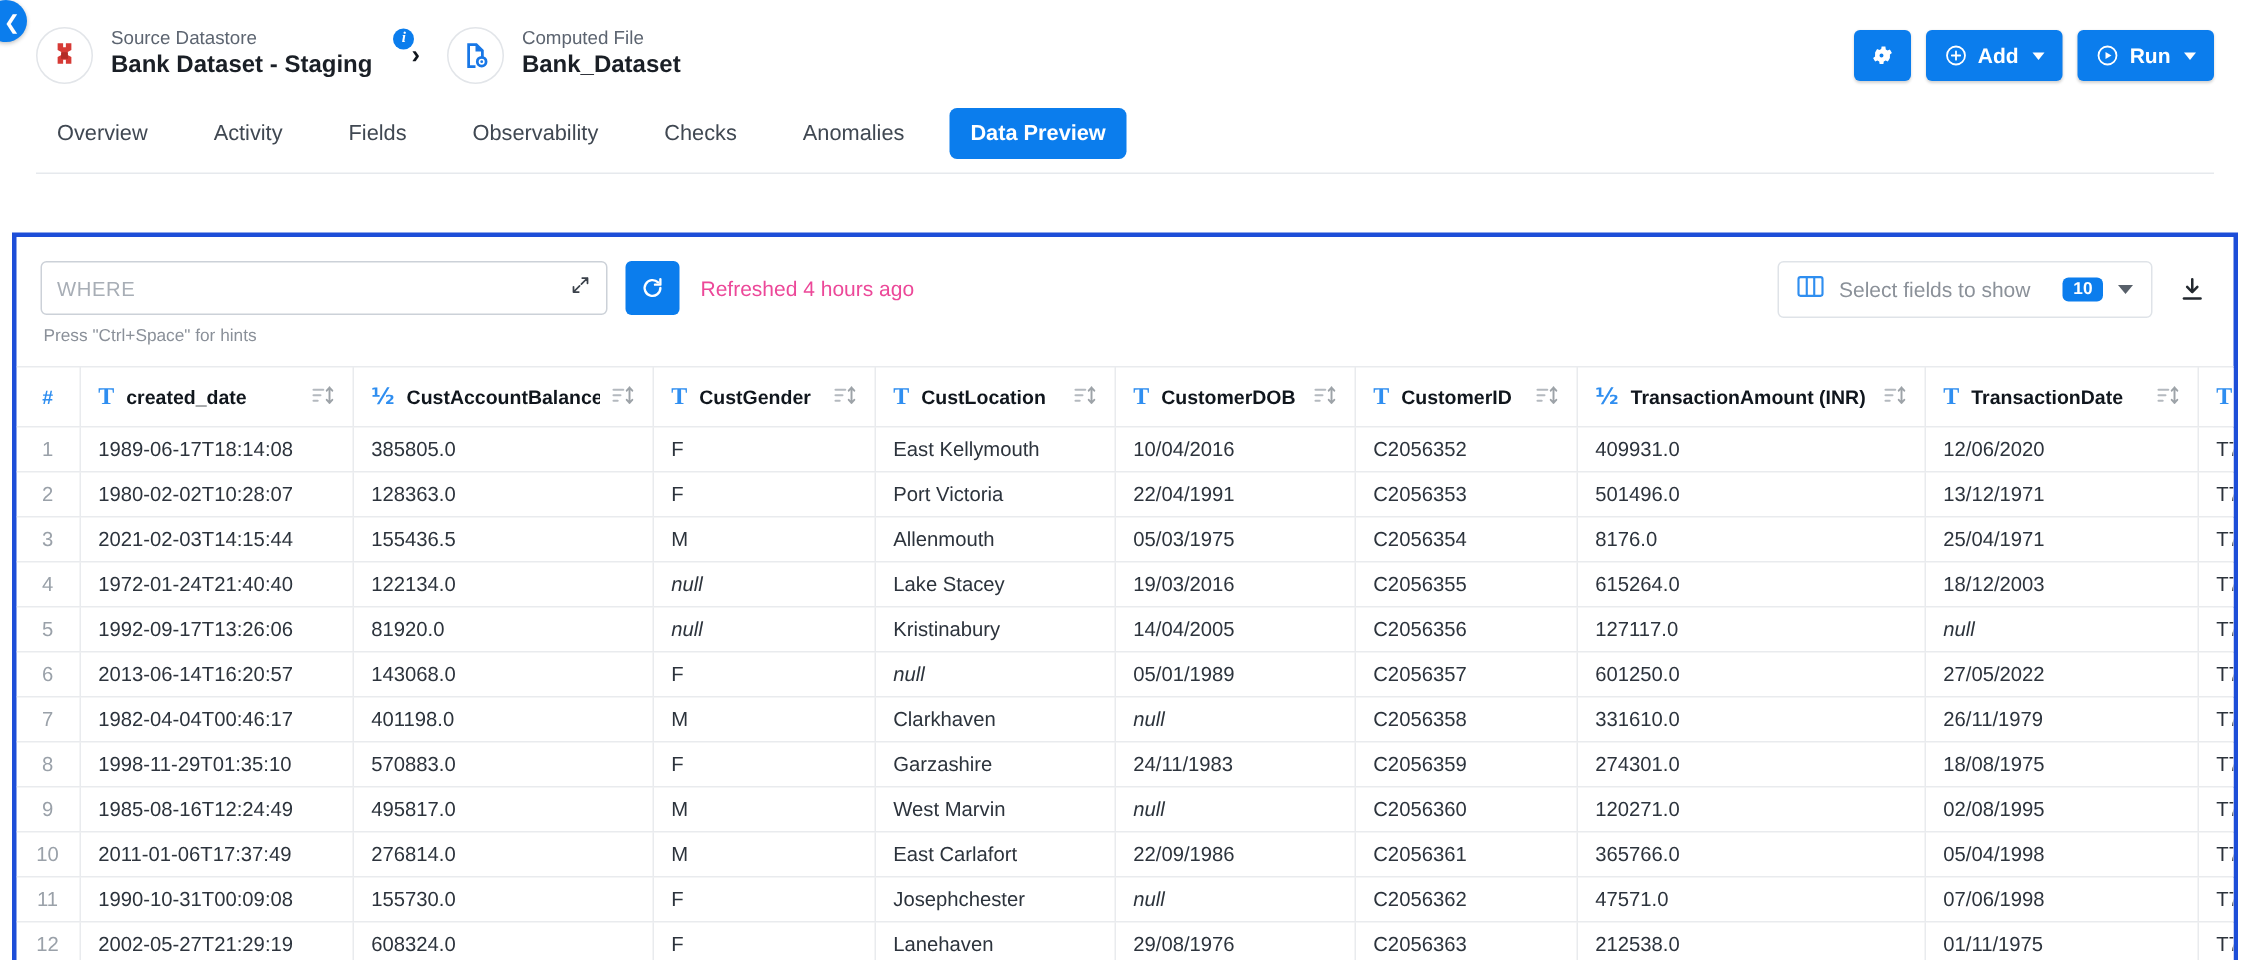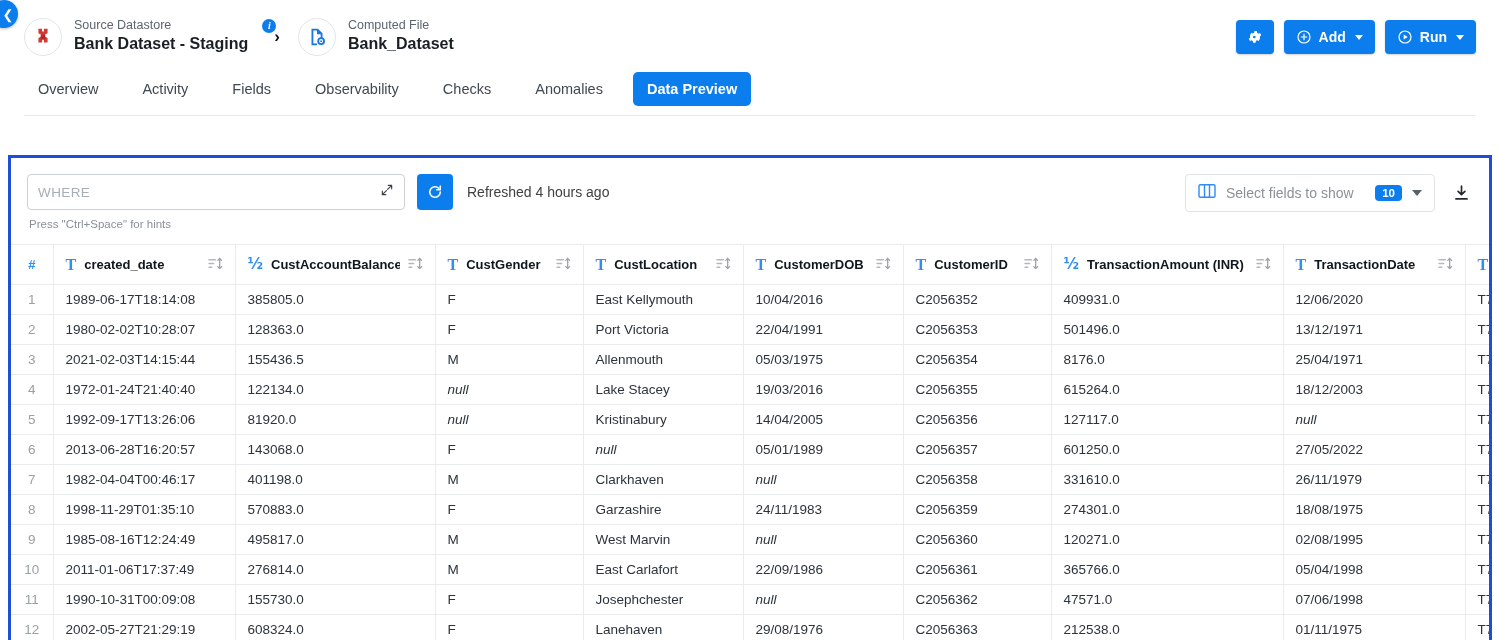--- a/index.html
+++ b/index.html
@@ -84,21 +84,21 @@
     font-family: "Liberation Sans", sans-serif; background:transparent;
     letter-spacing: .4px;
   }
   .where-box input::placeholder { color:#a8aeb6; }
   .hint { font-size: 11.5px; color:#8a9099; margin-top: 8px; margin-left: 2px; }
 
   .refresh-btn {
     width: 36px; height: 36px; background:#0b7ded; border:none; border-radius:4px;
     display:flex; align-items:center; justify-content:center; margin-left: 12px; cursor:pointer;
   }
-  .refresh-label { font-size: 14px; color:#404040; margin-left: 14px; line-height: 36px; white-space:nowrap; }
+  .refresh-label { font-size: 14px; color:#ec4899; margin-left: 14px; line-height: 36px; white-space:nowrap; }
 
   .toolbar-right { margin-left:auto; display:flex; align-items:center; gap: 14px; }
   .fields-select {
     height: 38px; border:1px solid #dfe3e8; border-radius:4px; background:#fff;
     display:flex; align-items:center; gap:10px; padding: 0 12px; cursor:pointer;
     min-width: 250px;
   }
   .fields-label { font-size:14px; color:#8b9199; flex:1; white-space:nowrap; }
   .count-pill {
     background:#0b7ded; color:#fff; font-size:11.5px; font-weight:bold;
@@ -441,21 +441,21 @@
               <td class="cell-null">null</td>
               <td>Kristinabury</td>
               <td>14/04/2005</td>
               <td>C2056356</td>
               <td>127117.0</td>
               <td class="cell-null">null</td>
               <td>T792074</td>
             </tr>
             <tr>
               <td class="col-idx">6</td>
-              <td>2013-06-28T16:20:57</td>
+              <td>2013-06-14T16:20:57</td>
               <td>143068.0</td>
               <td>F</td>
               <td class="cell-null">null</td>
               <td>05/01/1989</td>
               <td>C2056357</td>
               <td>601250.0</td>
               <td>27/05/2022</td>
               <td>T792085</td>
             </tr>
             <tr>

